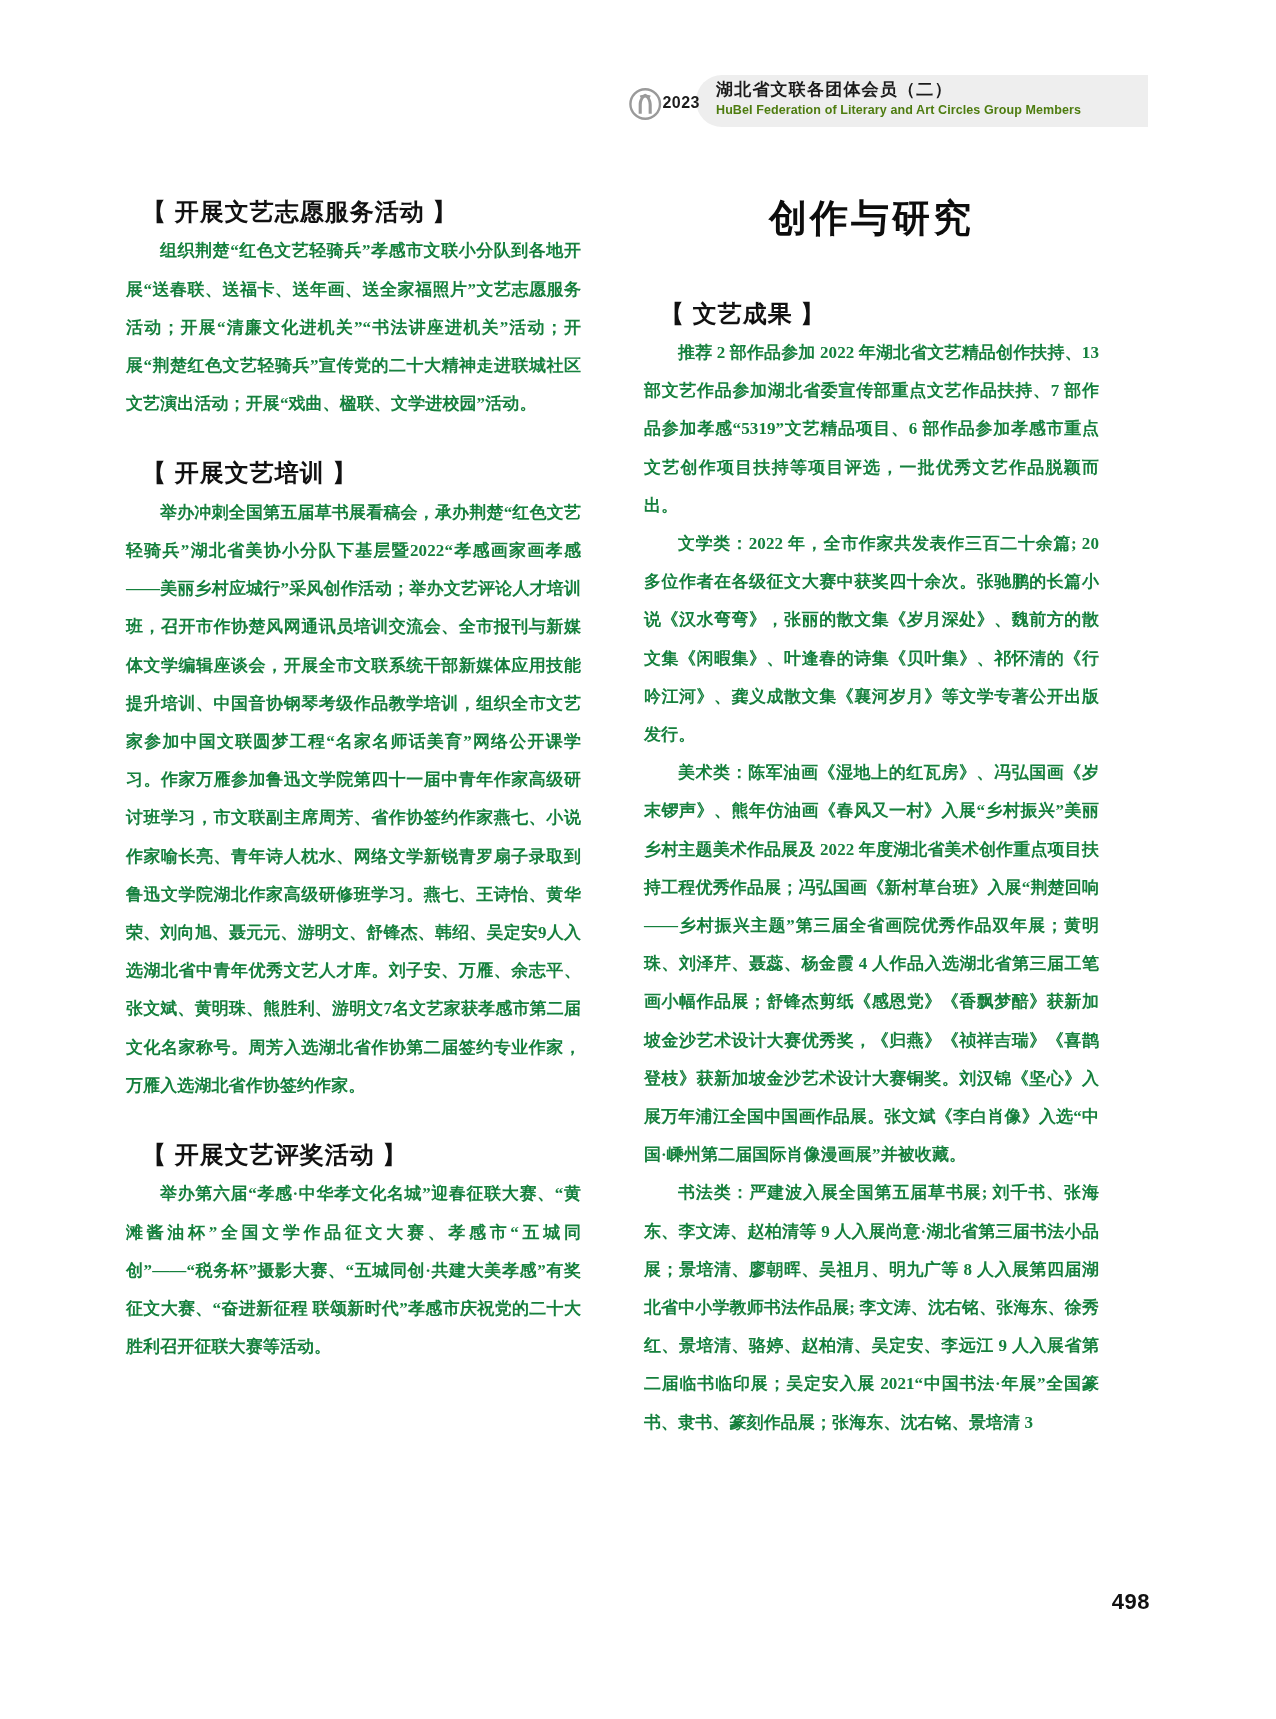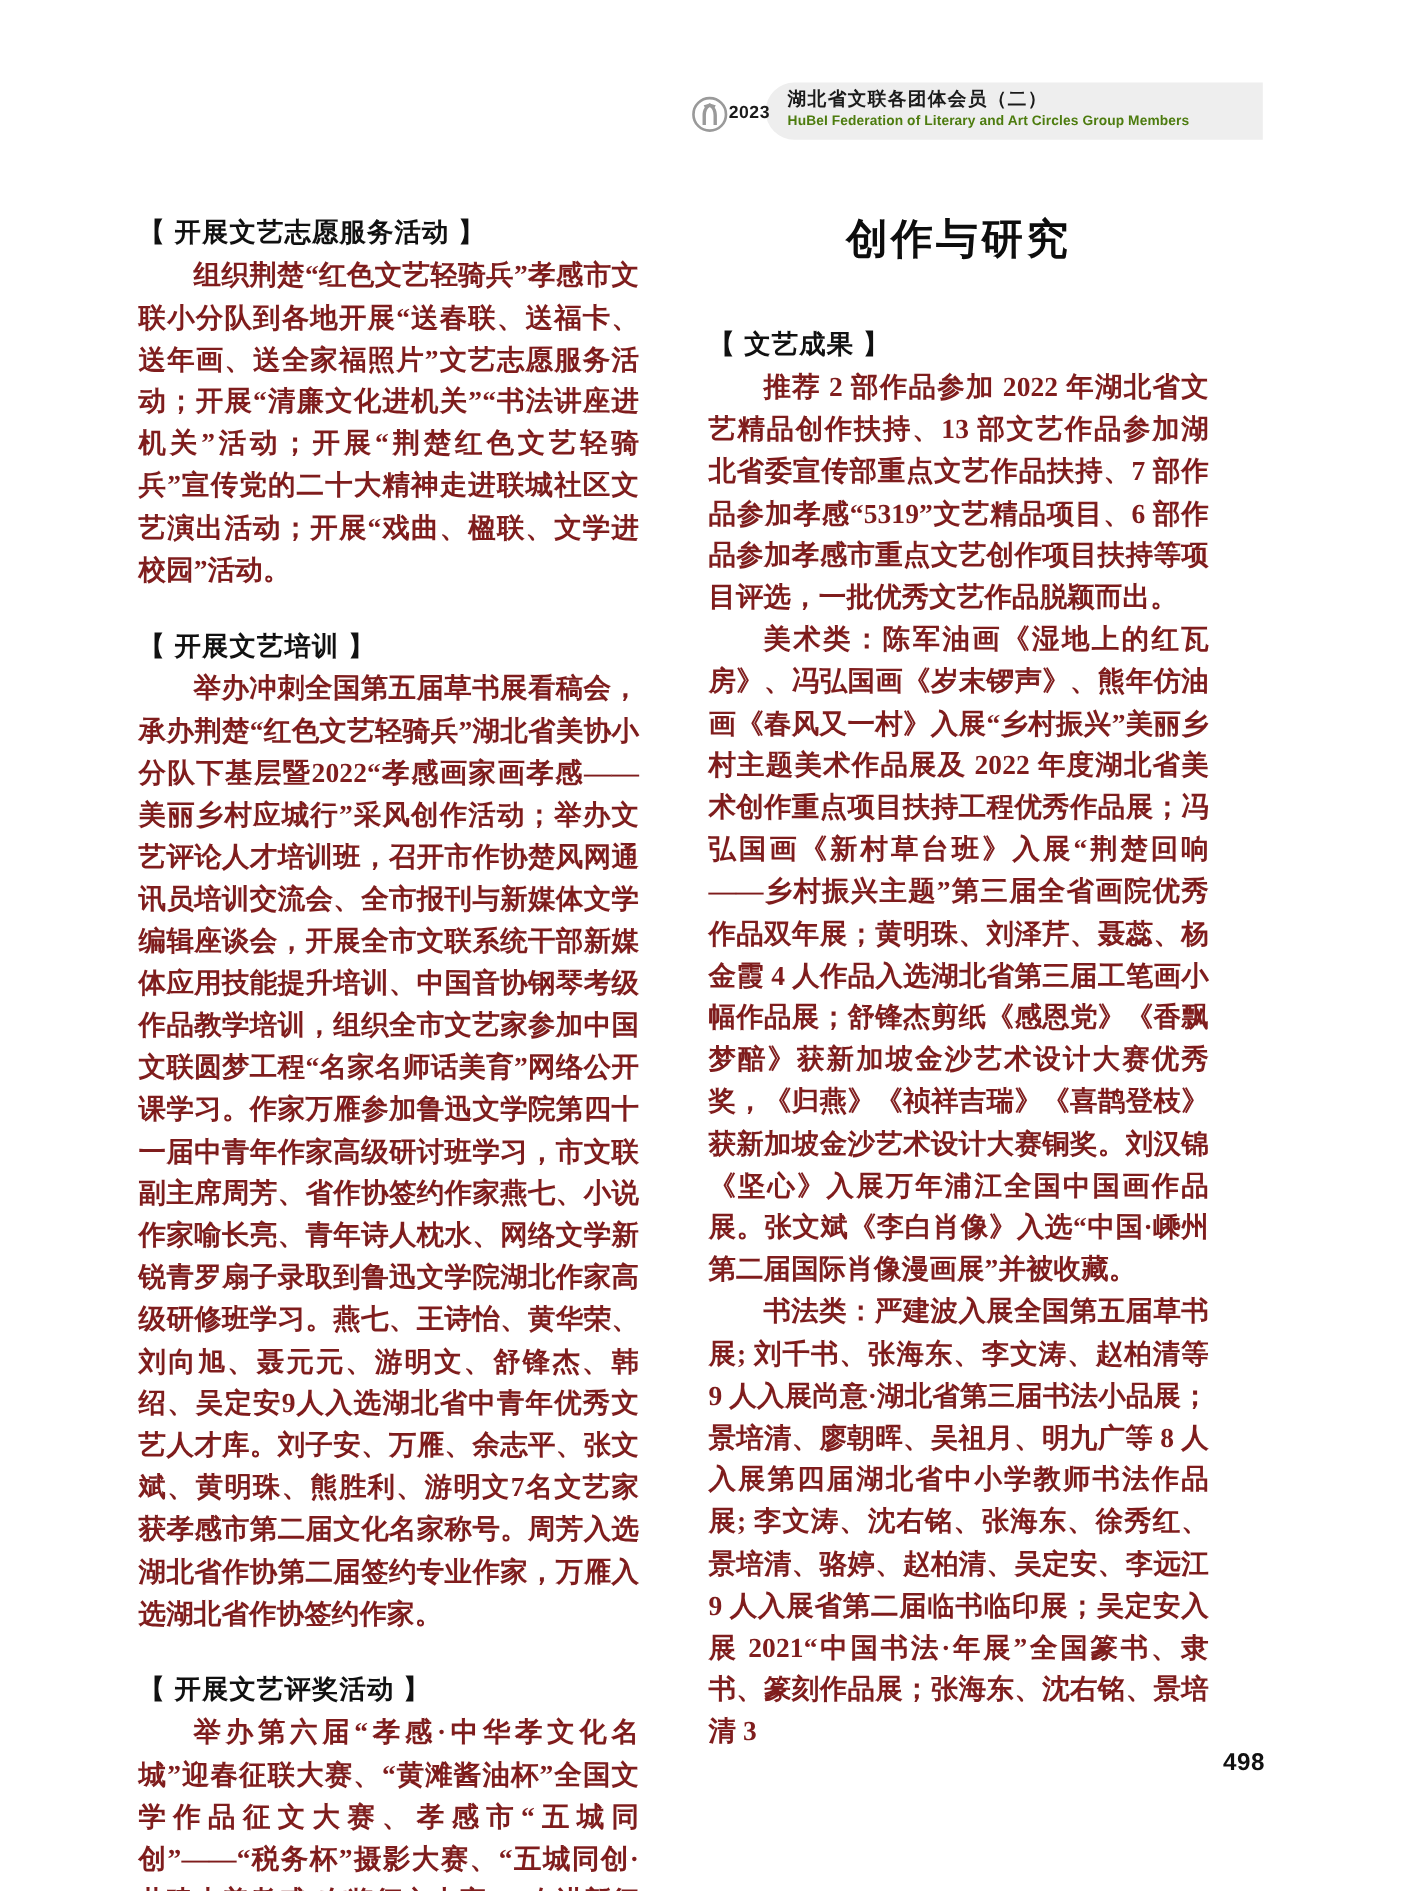--- a/index.html
+++ b/index.html
@@ -89,41 +89,41 @@
   }
   .col-left  { left: 126px; }
   .col-right { left: 644px; }
 
   .section-title {
     font-family: "Liberation Sans", sans-serif;
     font-weight: bold;
     font-size: 24px;
     letter-spacing: 1px;
     color: #111111;
-    margin: 0 0 4px 0;
+    margin: 0 0 4px 16px;
     line-height: 1.35;
   }
   .section-title.spaced { margin-top: 34px; }
 
   .page-heading {
     font-family: "Liberation Sans", sans-serif;
     font-weight: bold;
     font-size: 38px;
     letter-spacing: 3px;
     text-align: center;
     color: #0d0d0d;
     margin: 0 0 56px 0;
     line-height: 1.2;
   }
 
   p.body {
     margin: 0 0 0 0;
-    font-size: 25px;
+    font-size: 17px;
     line-height: 38.2px;
-    color: #7f1d1d;
+    color: #15803d;
     text-align: justify;
     text-justify: inter-ideograph;
     text-indent: 2em;
     font-weight: bold;
     letter-spacing: 0.1px;
   }
   p.body + p.body { margin-top: 0; }
 
   .cat {
     font-weight: bold;
@@ -179,20 +179,23 @@
   <div class="col col-right">
 
     <h1 class="page-heading">创作与研究</h1>
 
     <h2 class="section-title">【 文艺成果 】</h2>
 
     <p class="body">
       <span class="cat"></span><span>推荐 2 部作品参加 2022 年湖北省文艺精品创作扶持、13 部文艺作品参加湖北省委宣传部重点文艺作品扶持、7 部作品参加孝感“5319”文艺精品项目、6 部作品参加孝感市重点文艺创作项目扶持等项目评选，一批优秀文艺作品脱颖而出。</span>
     </p>
 
+    <p class="body">
+      <span class="cat">文学类：</span><span>2022 年，全市作家共发表作三百二十余篇; 20 多位作者在各级征文大赛中获奖四十余次。张驰鹏的长篇小说《汉水弯弯》，张丽的散文集《岁月深处》、魏前方的散文集《闲暇集》、叶逢春的诗集《贝叶集》、祁怀清的《行吟江河》、龚义成散文集《襄河岁月》等文学专著公开出版发行。</span>
+    </p>
 
     <p class="body">
       <span class="cat">美术类：</span><span>陈军油画《湿地上的红瓦房》、冯弘国画《岁末锣声》、熊年仿油画《春风又一村》入展“乡村振兴”美丽乡村主题美术作品展及 2022 年度湖北省美术创作重点项目扶持工程优秀作品展；冯弘国画《新村草台班》入展“荆楚回响——乡村振兴主题”第三届全省画院优秀作品双年展；黄明珠、刘泽芹、聂蕊、杨金霞 4 人作品入选湖北省第三届工笔画小幅作品展；舒锋杰剪纸《感恩党》《香飘梦醅》获新加坡金沙艺术设计大赛优秀奖，《归燕》《祯祥吉瑞》《喜鹊登枝》获新加坡金沙艺术设计大赛铜奖。刘汉锦《坚心》入展万年浦江全国中国画作品展。张文斌《李白肖像》入选“中国·嵊州第二届国际肖像漫画展”并被收藏。</span>
     </p>
 
     <p class="body">
       <span class="cat">书法类：</span><span>严建波入展全国第五届草书展; 刘千书、张海东、李文涛、赵柏清等 9 人入展尚意·湖北省第三届书法小品展；景培清、廖朝晖、吴祖月、明九广等 8 人入展第四届湖北省中小学教师书法作品展; 李文涛、沈右铭、张海东、徐秀红、景培清、骆婷、赵柏清、吴定安、李远江 9 人入展省第二届临书临印展；吴定安入展 2021“中国书法·年展”全国篆书、隶书、篆刻作品展；张海东、沈右铭、景培清 3</span>
     </p>
   </div>
 

